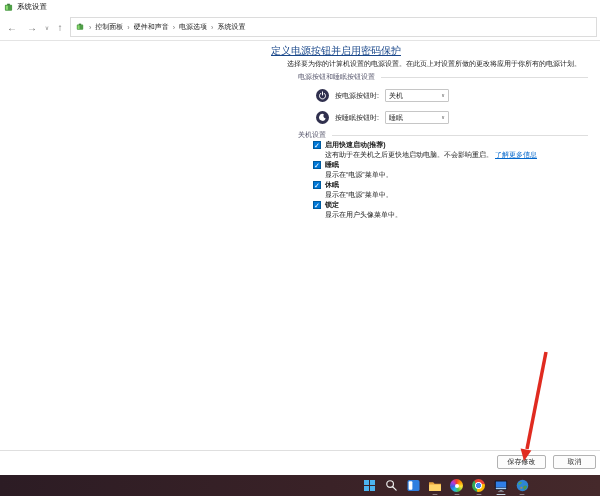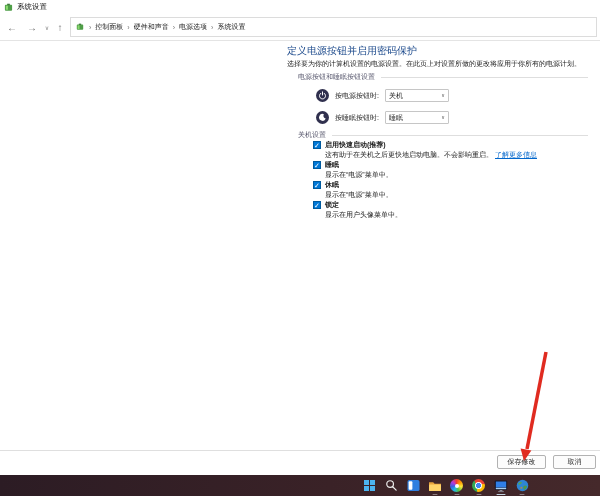--- a/index.html
+++ b/index.html
@@ -19,21 +19,21 @@
     background:#fff; border-bottom:1px solid #e4e4e4; }
   .navbtn { position:absolute; top:0; height:26px; display:flex; align-items:center;
     justify-content:center; width:16px; color:#6d6d6d; font-size:10px; cursor:default; }
   .navbtn.small { font-size:6px; width:10px; color:#8a8a8a; }
   .addressbar { position:absolute; left:70px; top:3px; width:527px; height:20px;
     border:1px solid #dcdcdc; background:#fff; display:flex; align-items:center;
     padding:0 5px; gap:4px; font-size:7px; color:#1a1a1a; }
   .addressbar .sep { color:#777; font-size:7px; }
   .crumb { cursor:default; white-space:nowrap; }
   
-  .page-title { position:absolute; left:287px; top:44px; font-size:10px; color:#19478a; }
+  .page-title { position:absolute; left:271px; top:44px; font-size:10px; color:#19478a;text-decoration:underline; }
   .page-subtitle { position:absolute; left:287px; top:59px; font-size:7px; color:#1b1b1b; }
   .section-header { position:absolute; left:298px; right:12px; display:flex;
     align-items:center; gap:6px; font-size:7px; color:#54546a; }
   .section-rule { flex:1; border-top:1px solid #dedede; margin-top:1px; }
   .power-row { position:absolute; left:316px; display:flex; align-items:center; height:13px; }
   .circle-icon { width:13px; height:13px; border-radius:50%; background:#30304e;
     display:inline-flex; align-items:center; justify-content:center; flex:0 0 13px; }
   .row-label { font-size:7px; color:#1b1b1b; margin-left:6px; width:50px; }
   .select { width:64px; height:13px; border:1px solid #c6c6c6; border-radius:1px;
     background:#fff; display:flex; align-items:center; justify-content:space-between;

